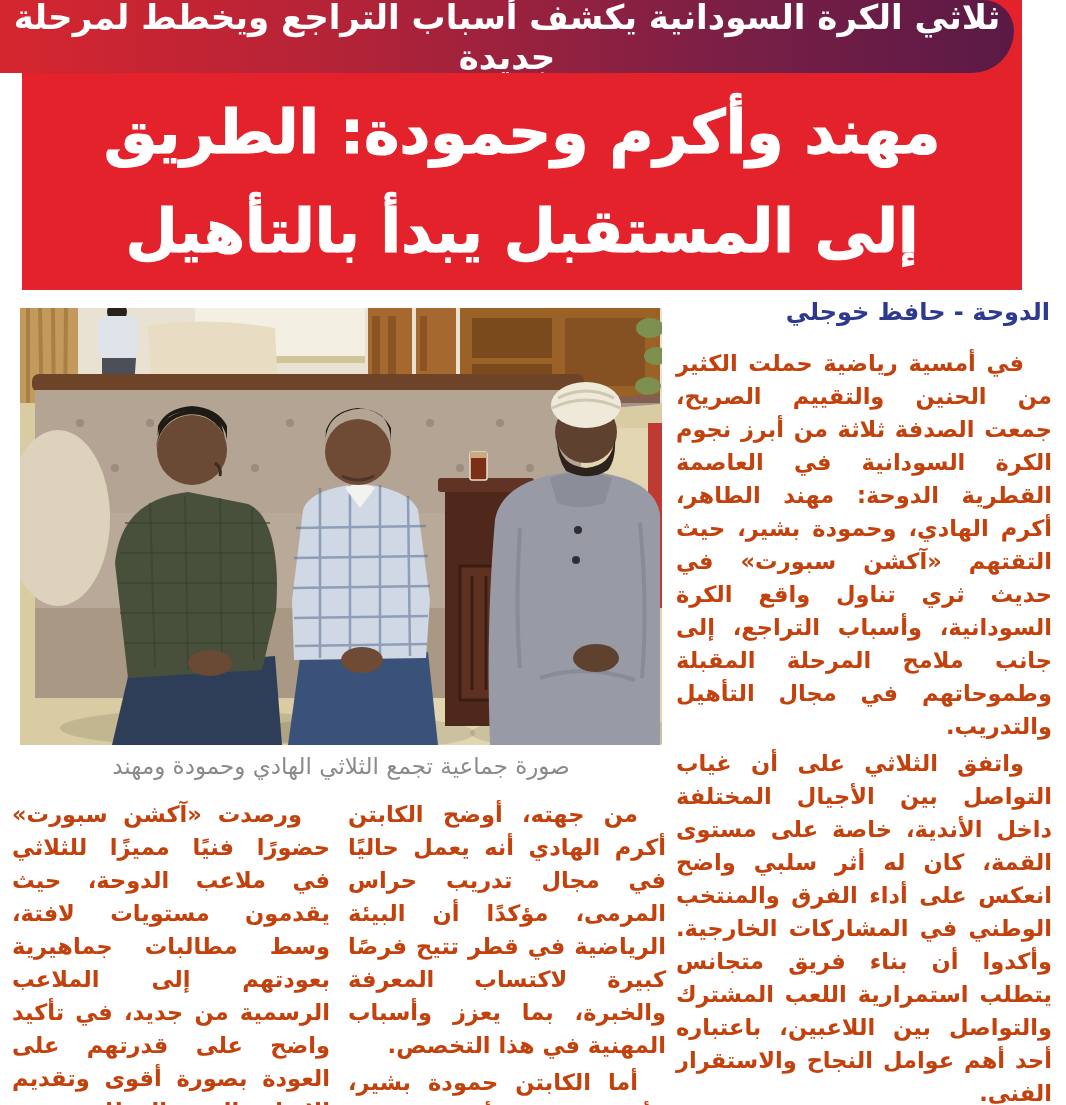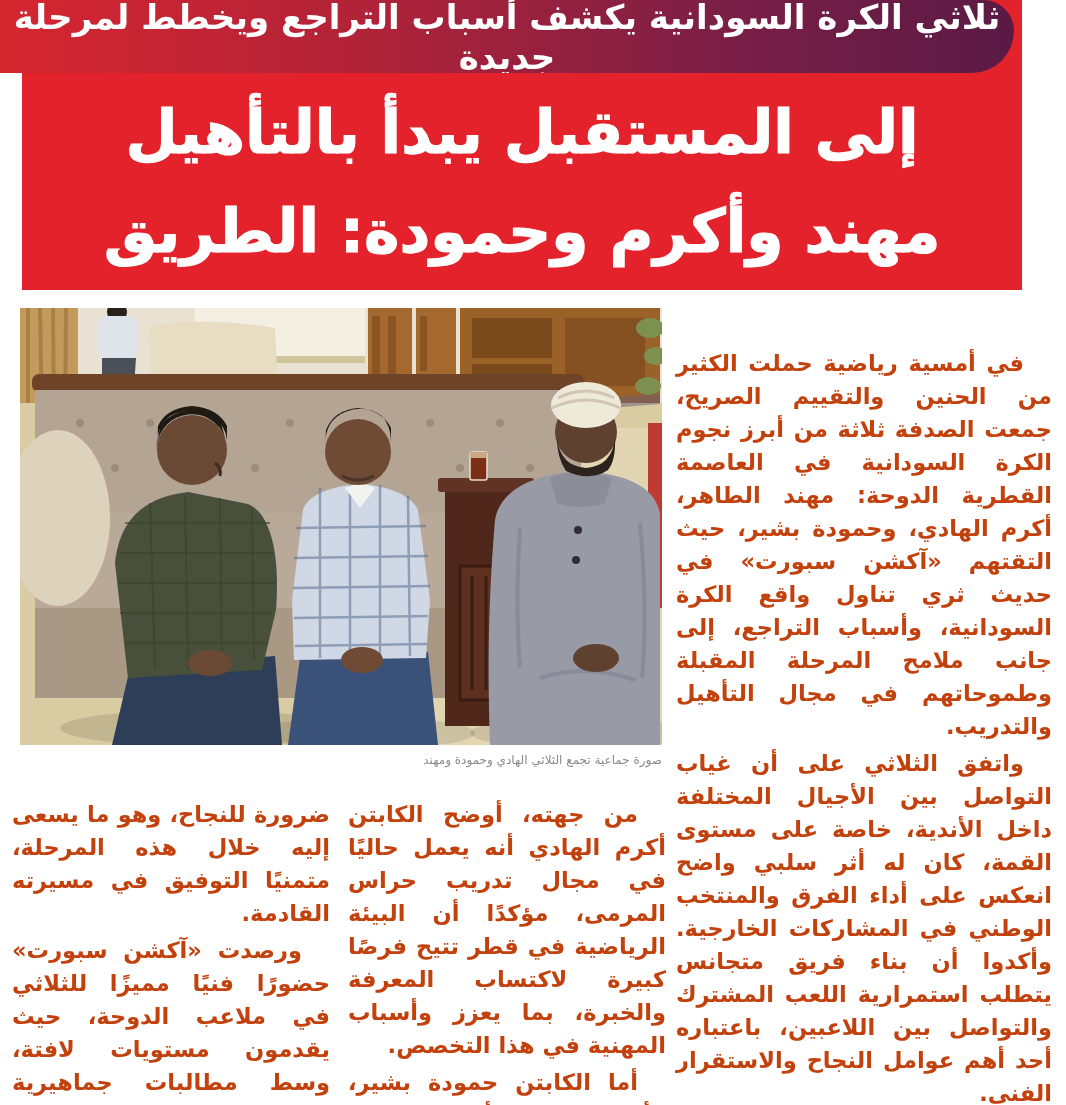--- a/index.html
+++ b/index.html
@@ -39,22 +39,22 @@
     position:absolute;top:298px;right:16px;
     color:#2e3a8f;font-size:24px;font-weight:700;
   }
   
   .photo{
     position:absolute;left:20px;top:308px;width:642px;height:437px;
     background:#d9cba2;overflow:hidden;
   }
   .caption{
     position:absolute;left:20px;top:753px;width:642px;
-    color:#8a8a8a;font-size:12px;font-weight:400;
-    text-align:right;
+    color:#8a8a8a;font-size:23px;font-weight:400;
+    text-align:center;
   }
   
   .body-text p{
     margin:0 0 4px 0;
     color:#c2410c;
     font-size:22.5px;line-height:33px;
     font-weight:700;
     text-align:justify;
   }
   .body-text p.indent{text-indent:28px;}
@@ -71,24 +71,25 @@
 <body>
 
 <div class="page">
 
   <div class="kicker-underlay"></div>
   <div class="kicker">
     <span>ثلاثي الكرة السودانية يكشف أسباب التراجع ويخطط لمرحلة جديدة</span>
   </div>
 
   <div class="headline">
+    <span>مهند وأكرم وحمودة: الطريق</span>
     <span>إلى المستقبل يبدأ بالتأهيل</span>
-    <span>مهند وأكرم وحمودة: الطريق</span>
-  </div>
-
+  </div>
+
+  <div class="byline">الدوحة - حافظ خوجلي</div>
 
   <div class="photo">
     <svg width="642" height="437" viewBox="0 0 642 437" xmlns="http://www.w3.org/2000/svg">
 
       <rect x="0" y="0" width="642" height="120" fill="#e9e2d2"></rect>
 
       <rect x="0" y="0" width="58" height="118" fill="#c49a5c"></rect>
       <path d="M8,0 L8,115 M20,0 L22,115 M33,0 L34,115 M46,0 L45,115" stroke="#a87f45" stroke-width="4" fill="none"></path>
 
       <rect x="175" y="0" width="170" height="55" fill="#f4efe3"></rect>
@@ -221,18 +222,17 @@
     <p class="indent">واتفق الثلاثي على أن غياب التواصل بين الأجيال المختلفة داخل الأندية، خاصة على مستوى القمة، كان له أثر سلبي واضح انعكس على أداء الفرق والمنتخب الوطني في المشاركات الخارجية. وأكدوا أن بناء فريق متجانس يتطلب استمرارية اللعب المشترك والتواصل بين اللاعبين، باعتباره أحد أهم عوامل النجاح والاستقرار الفني.</p>
 
   </div>
 
   <div class="lower-cols">
     <div class="col body-text">
       <p class="indent">من جهته، أوضح الكابتن أكرم الهادي أنه يعمل حاليًا في مجال تدريب حراس المرمى، مؤكدًا أن البيئة الرياضية في قطر تتيح فرصًا كبيرة لاكتساب المعرفة والخبرة، بما يعزز وأسباب المهنية في هذا التخصص.</p>
       <p class="indent">أما الكابتن حمودة بشير، فأشار إلى أن الرياضة أصبحت صناعة متكاملة تحتاج إلى أدوات حديثة ومعايير احترافية، مؤكدًا أن التأهيل العلمي والعملي أصبح</p>
     </div>
     <div class="col body-text">
-      <p>ضرورة للنجاح، وهو ما يسعى إليه خلال هذه المرحلة، متمنيًا التوفيق في مسيرته القادمة.</p>
       <p class="indent">ورصدت «آكشن سبورت» حضورًا فنيًا مميزًا للثلاثي في ملاعب الدوحة، حيث يقدمون مستويات لافتة، وسط مطالبات جماهيرية بعودتهم إلى الملاعب الرسمية من جديد، في تأكيد واضح على قدرتهم على العودة بصورة أقوى وتقديم الإضافة الفنية المطلوبة.</p>
     </div>
   </div>
 
 </div>
 
 </body></html>

